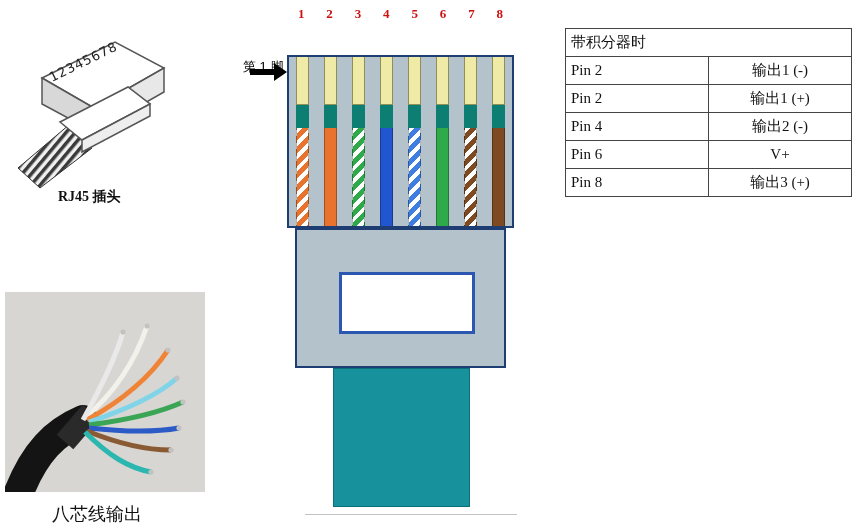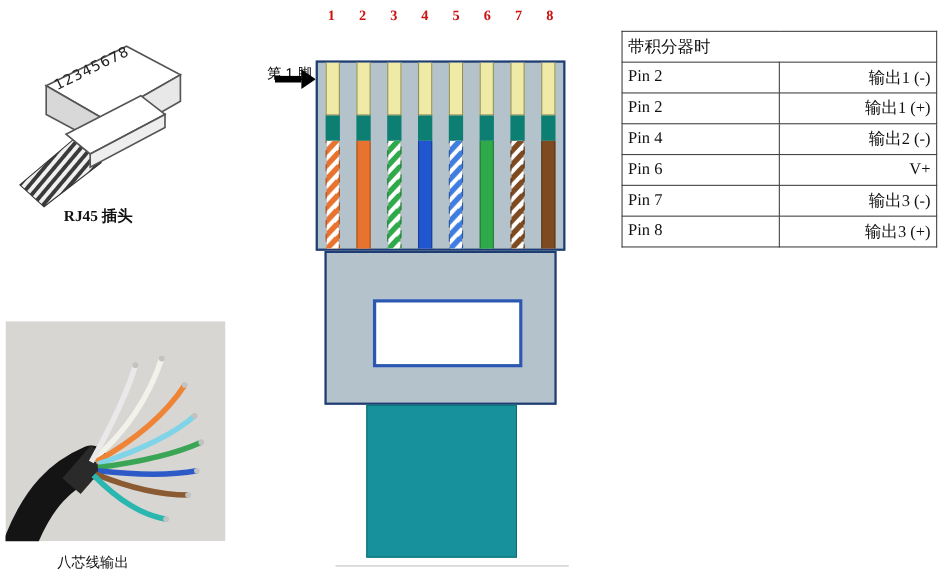--- a/index.html
+++ b/index.html
@@ -34,29 +34,29 @@
          border:3px solid #2b57b0;box-sizing:border-box;}
   #cable-stub{left:333px;top:368px;width:137px;height:139px;border:1px solid #0c6f78;
               box-sizing:border-box;}
   #grid-line{left:305px;top:514px;width:212px;height:1px;background:#c2c2c2;}
 
   
   #pin-table{left:565px;top:28px;width:287px;border-collapse:collapse;
              font-family:"Liberation Serif",serif;font-size:15px;table-layout:fixed;}
   #pin-table td{border:1px solid #444;height:27px;padding:0 5px;font-weight:400;
                 text-align:left;overflow:hidden;white-space:nowrap;}
-  #pin-table td.val-cell{text-align:right;width:104px;}
+  #pin-table td.val-cell{text-align:center;width:104px;}
   #pin-table td.title-cell{font-weight:400;}
 
   
   #plug{left:12px;top:20px;}
   #plug-caption{left:58px;top:188px;font-size:14px;font-weight:700;
                 font-family:"Liberation Serif",serif;}
   #photo{left:5px;top:292px;}
-  #photo-caption{left:52px;top:502px;font-size:13px;font-family:"Liberation Serif",serif;}
+  #photo-caption{left:52px;top:502px;font-size:18px;font-family:"Liberation Serif",serif;}
 </style>
 </head>
 <body>
 
 <div id="canvas">
 
   <svg id="plug" class="abs" width="180" height="170" viewBox="0 0 180 170">
     <defs>
       <pattern id="hatch" width="7" height="7" patternUnits="userSpaceOnUse" patternTransform="rotate(40)">
         <rect width="7" height="7" fill="#f0f0f0"></rect>
@@ -152,24 +152,20 @@
         </tr>
         <tr>
           <td>Pin 4</td>
           <td class="val-cell">输出2 (-)</td>
         </tr>
         <tr>
           <td>Pin 6</td>
           <td class="val-cell">V+</td>
         </tr>
         <tr>
-          <td>Pin 7</td>
-          <td class="val-cell">输出3 (-)</td>
-        </tr>
-        <tr>
           <td>Pin 8</td>
           <td class="val-cell">输出3 (+)</td>
         </tr>
       </tbody>
   </table>
 
   <svg id="photo" class="abs" width="200" height="200" viewBox="0 0 200 200">
     <rect width="200" height="200" fill="#d7d6d2"></rect>
     <path d="M14,200 C30,160 50,140 78,128" stroke="#141414" stroke-width="30" fill="none" stroke-linecap="round"></path>
     <path d="M60,150 L86,120" stroke="#2a2a2a" stroke-width="22" fill="none"></path>

